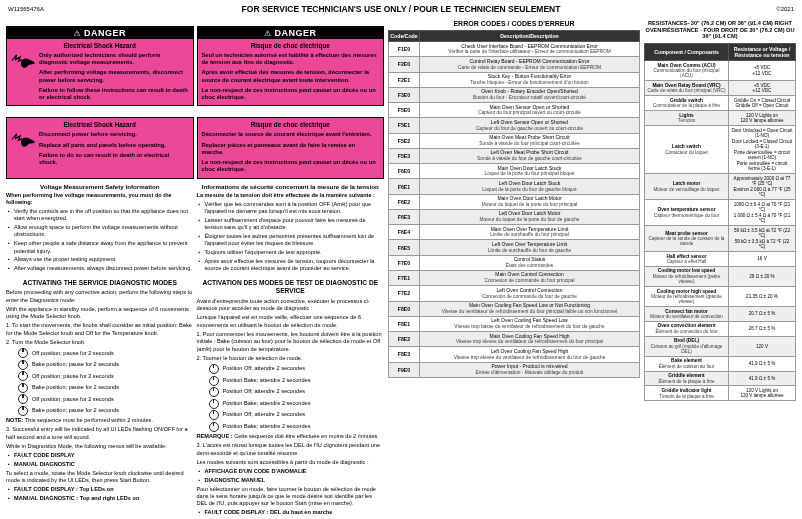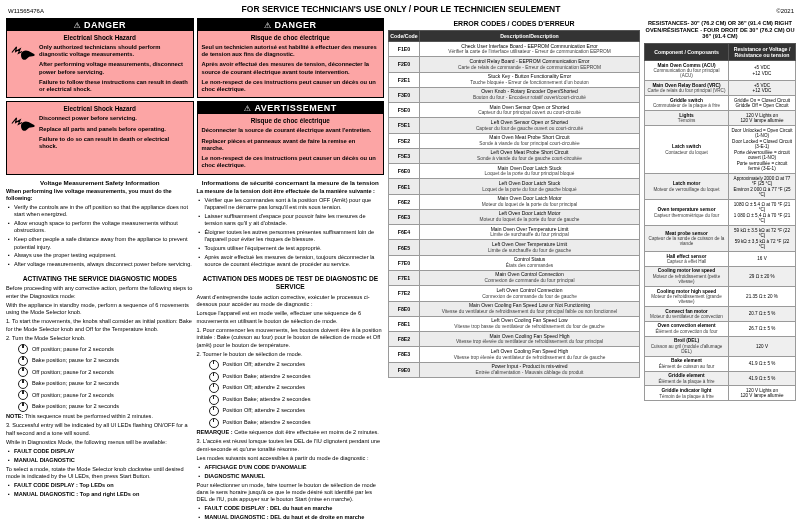--- a/index.html
+++ b/index.html
@@ -1,28 +1,28 @@
 <!DOCTYPE html>
 <html><head>
 <meta charset="utf-8">
 <style>
   html,body{margin:0;padding:0;background:#fff;}
   .page{width:802px;height:519px;position:relative;overflow:hidden;background:#fff;color:#000;
         font-family:"Liberation Sans","DejaVu Sans",sans-serif;}
   
-  .page-header{display:flex;align-items:flex-end;padding:4px 8px 2px;}
+  .page-header{display:flex;align-items:center;padding:4px 8px 2px;}
   .part-number{font-size:6px;width:90px;}
   .page-title{flex:1;text-align:center;font-weight:bold;font-size:8.5px;}
   .copyright{font-size:6px;width:90px;text-align:right;}
   
   .content{display:flex;gap:4px;padding:2px 6px 0;}
   .left-col{width:378px;display:flex;flex-direction:column;gap:3px;}
   .pair{display:grid;grid-template-columns:1fr 1fr;gap:3px;}
   
-  .warnbox{border:1.5px solid #000;background:#fca5a5;}
+  .warnbox{border:1.5px solid #000;background:#ec4899;margin-top:8px;}
   .warnhead{background:#000;color:#fff;text-align:center;font-weight:bold;font-size:9px;padding:1px 0;letter-spacing:.5px;}
   .warnhead .tri{font-size:8px;margin-right:3px;}
   .warnbody{padding:2px 4px 1px;font-size:5.8px;font-weight:bold;line-height:1.25;}
   .hazard-title{text-align:center;font-size:6.4px;margin:1px 0 2px;}
   .hazard-row{display:flex;gap:4px;align-items:flex-start;}
   .shock-svg{width:24px;height:17px;flex:0 0 auto;}
   .hazard-lines p{margin:0 0 3px;}
   
   .text-block{font-size:5.6px;line-height:1.3;}
   .vtitle{font-weight:bold;text-align:center;font-size:6.2px;margin:1px 0;}
@@ -118,23 +118,20 @@
               </svg>
               <div class="hazard-lines">
                 <p>Disconnect power before servicing.</p>
                 <p>Replace all parts and panels before operating.</p>
                 <p>Failure to do so can result in death or electrical shock.</p>
               </div>
             </div>
           </div>
         </div>
         <div class="warnbox">
-          <div class="warnhead">
-            <span class="tri">⚠</span><span>AVERTISSEMENT</span>
-          </div>
           <div class="warnbody">
             <div class="hazard-title">Risque de choc électrique</div>
             <div class="hazard-lines">
               <p>Déconnecter la source de courant électrique avant l'entretien.</p>
               <p>Replacer pièces et panneaux avant de faire la remise en marche.</p>
               <p>Le non-respect de ces instructions peut causer un décès ou un choc électrique.</p>
             </div>
           </div>
         </div>
       </div>

